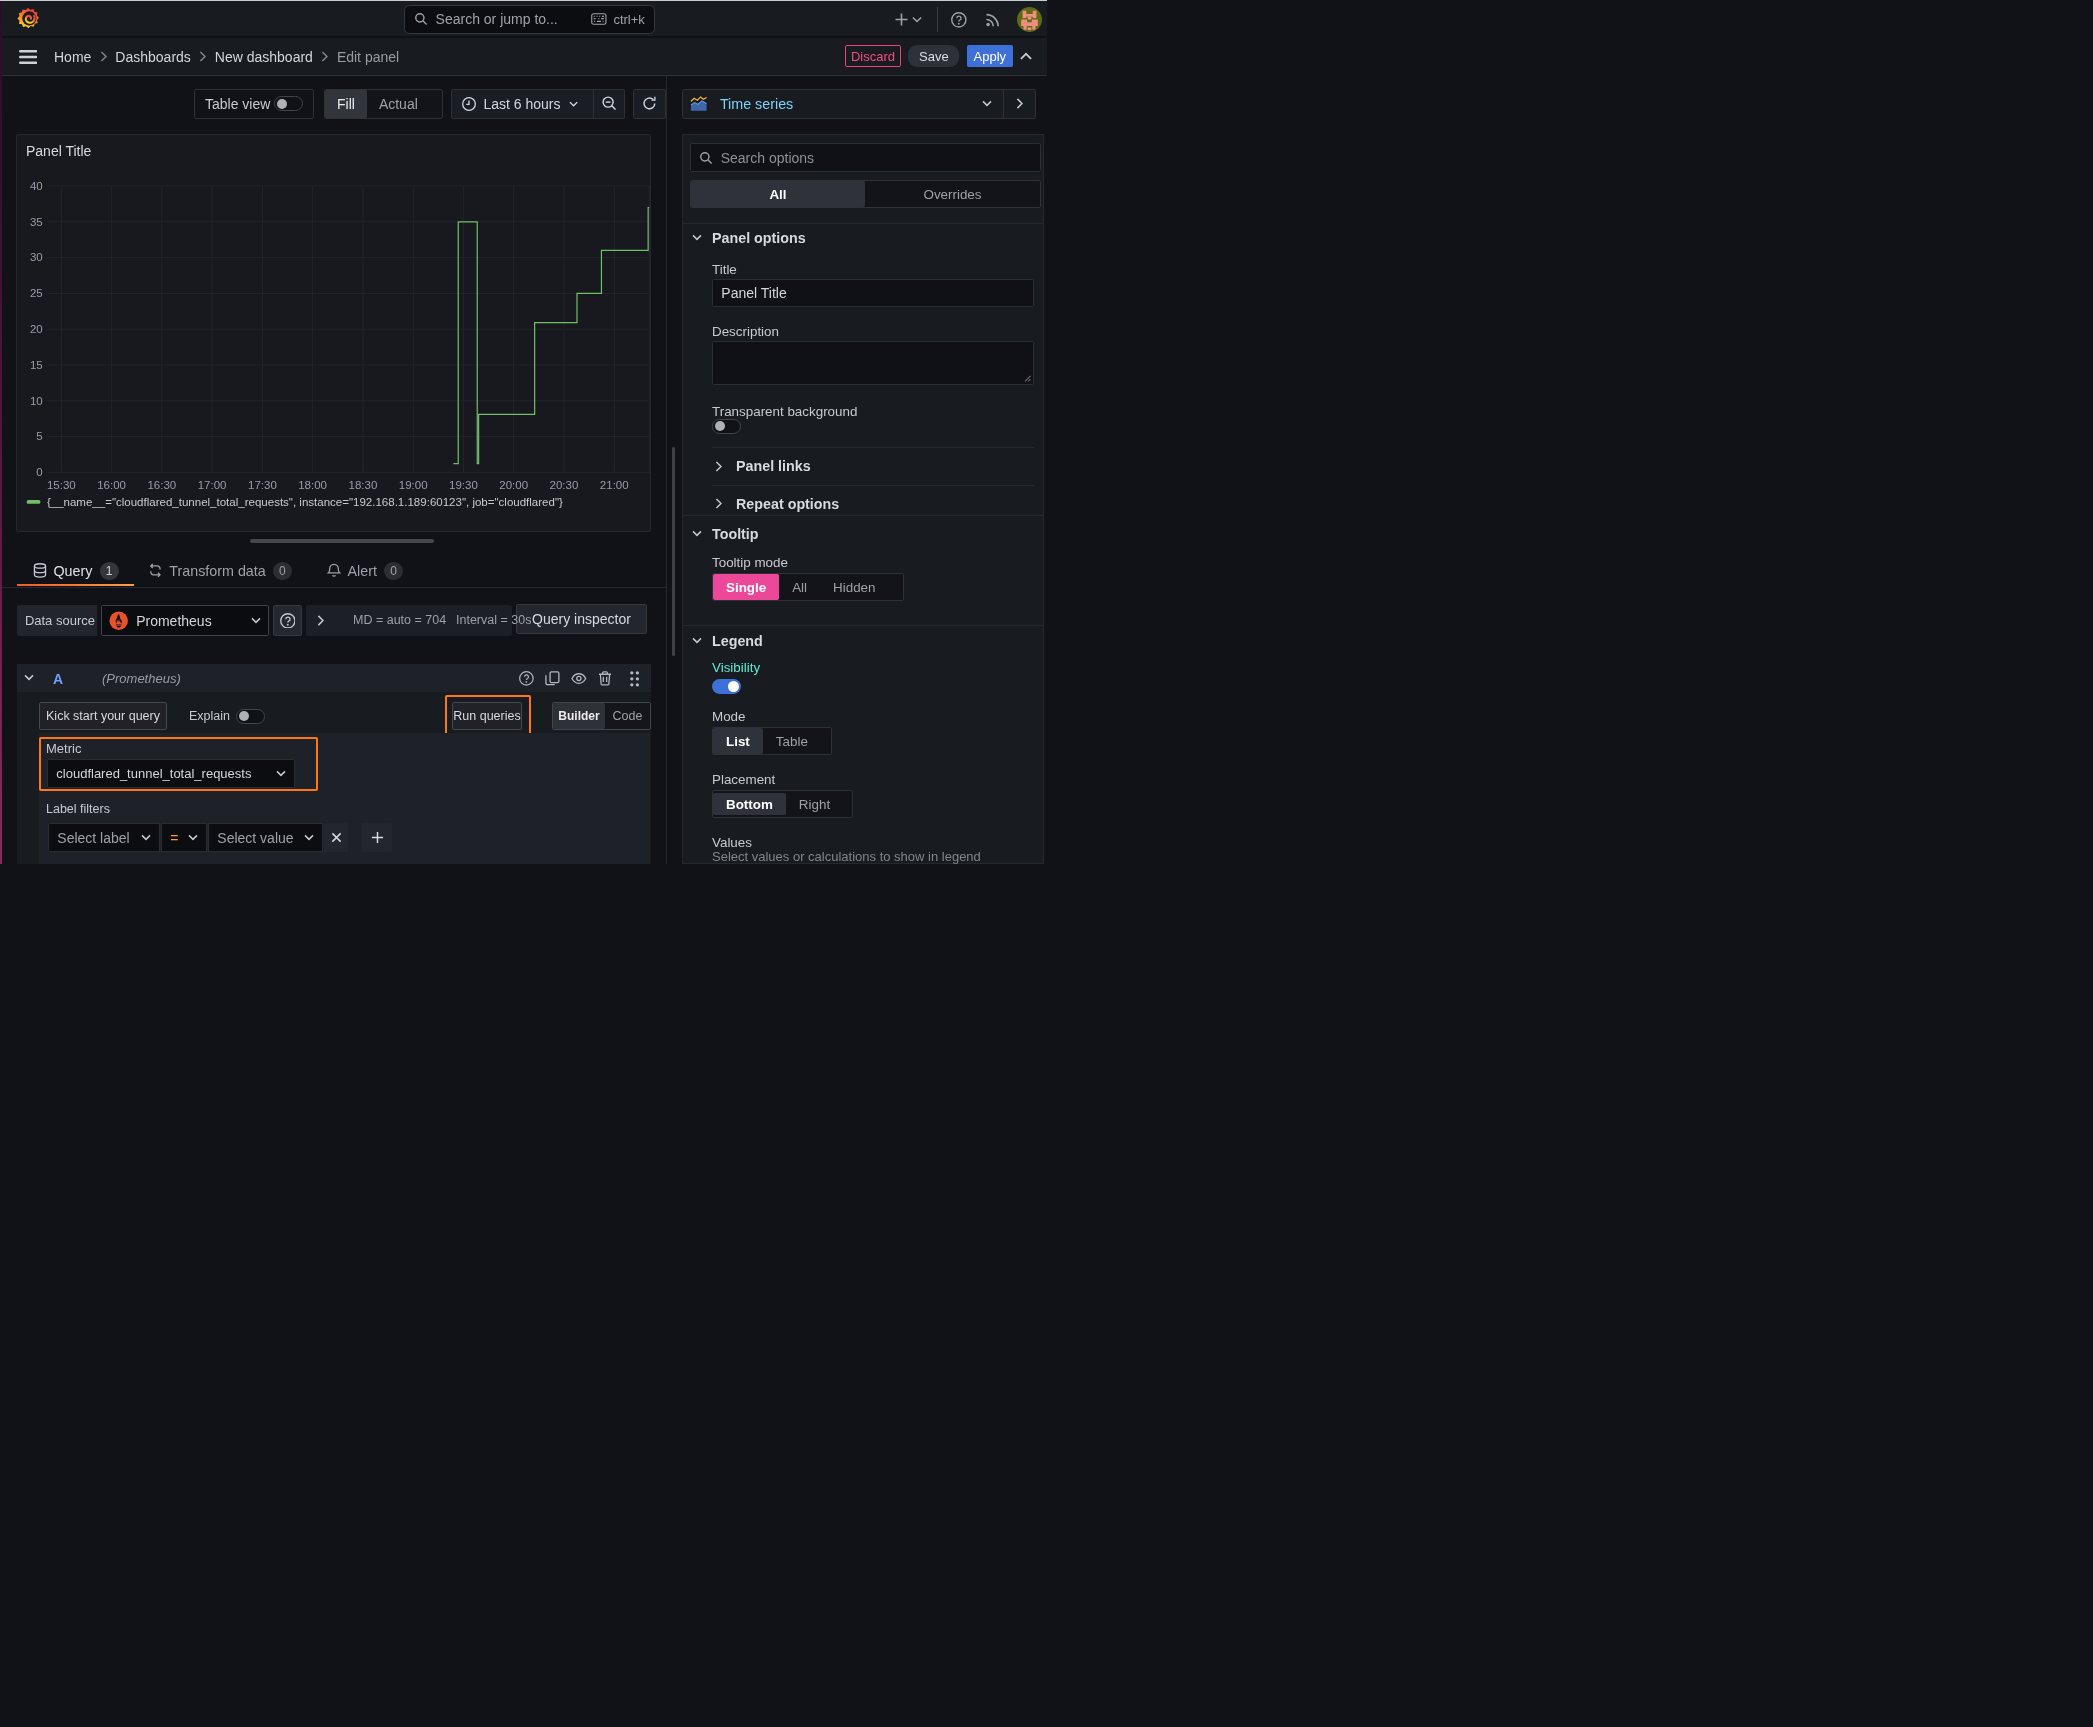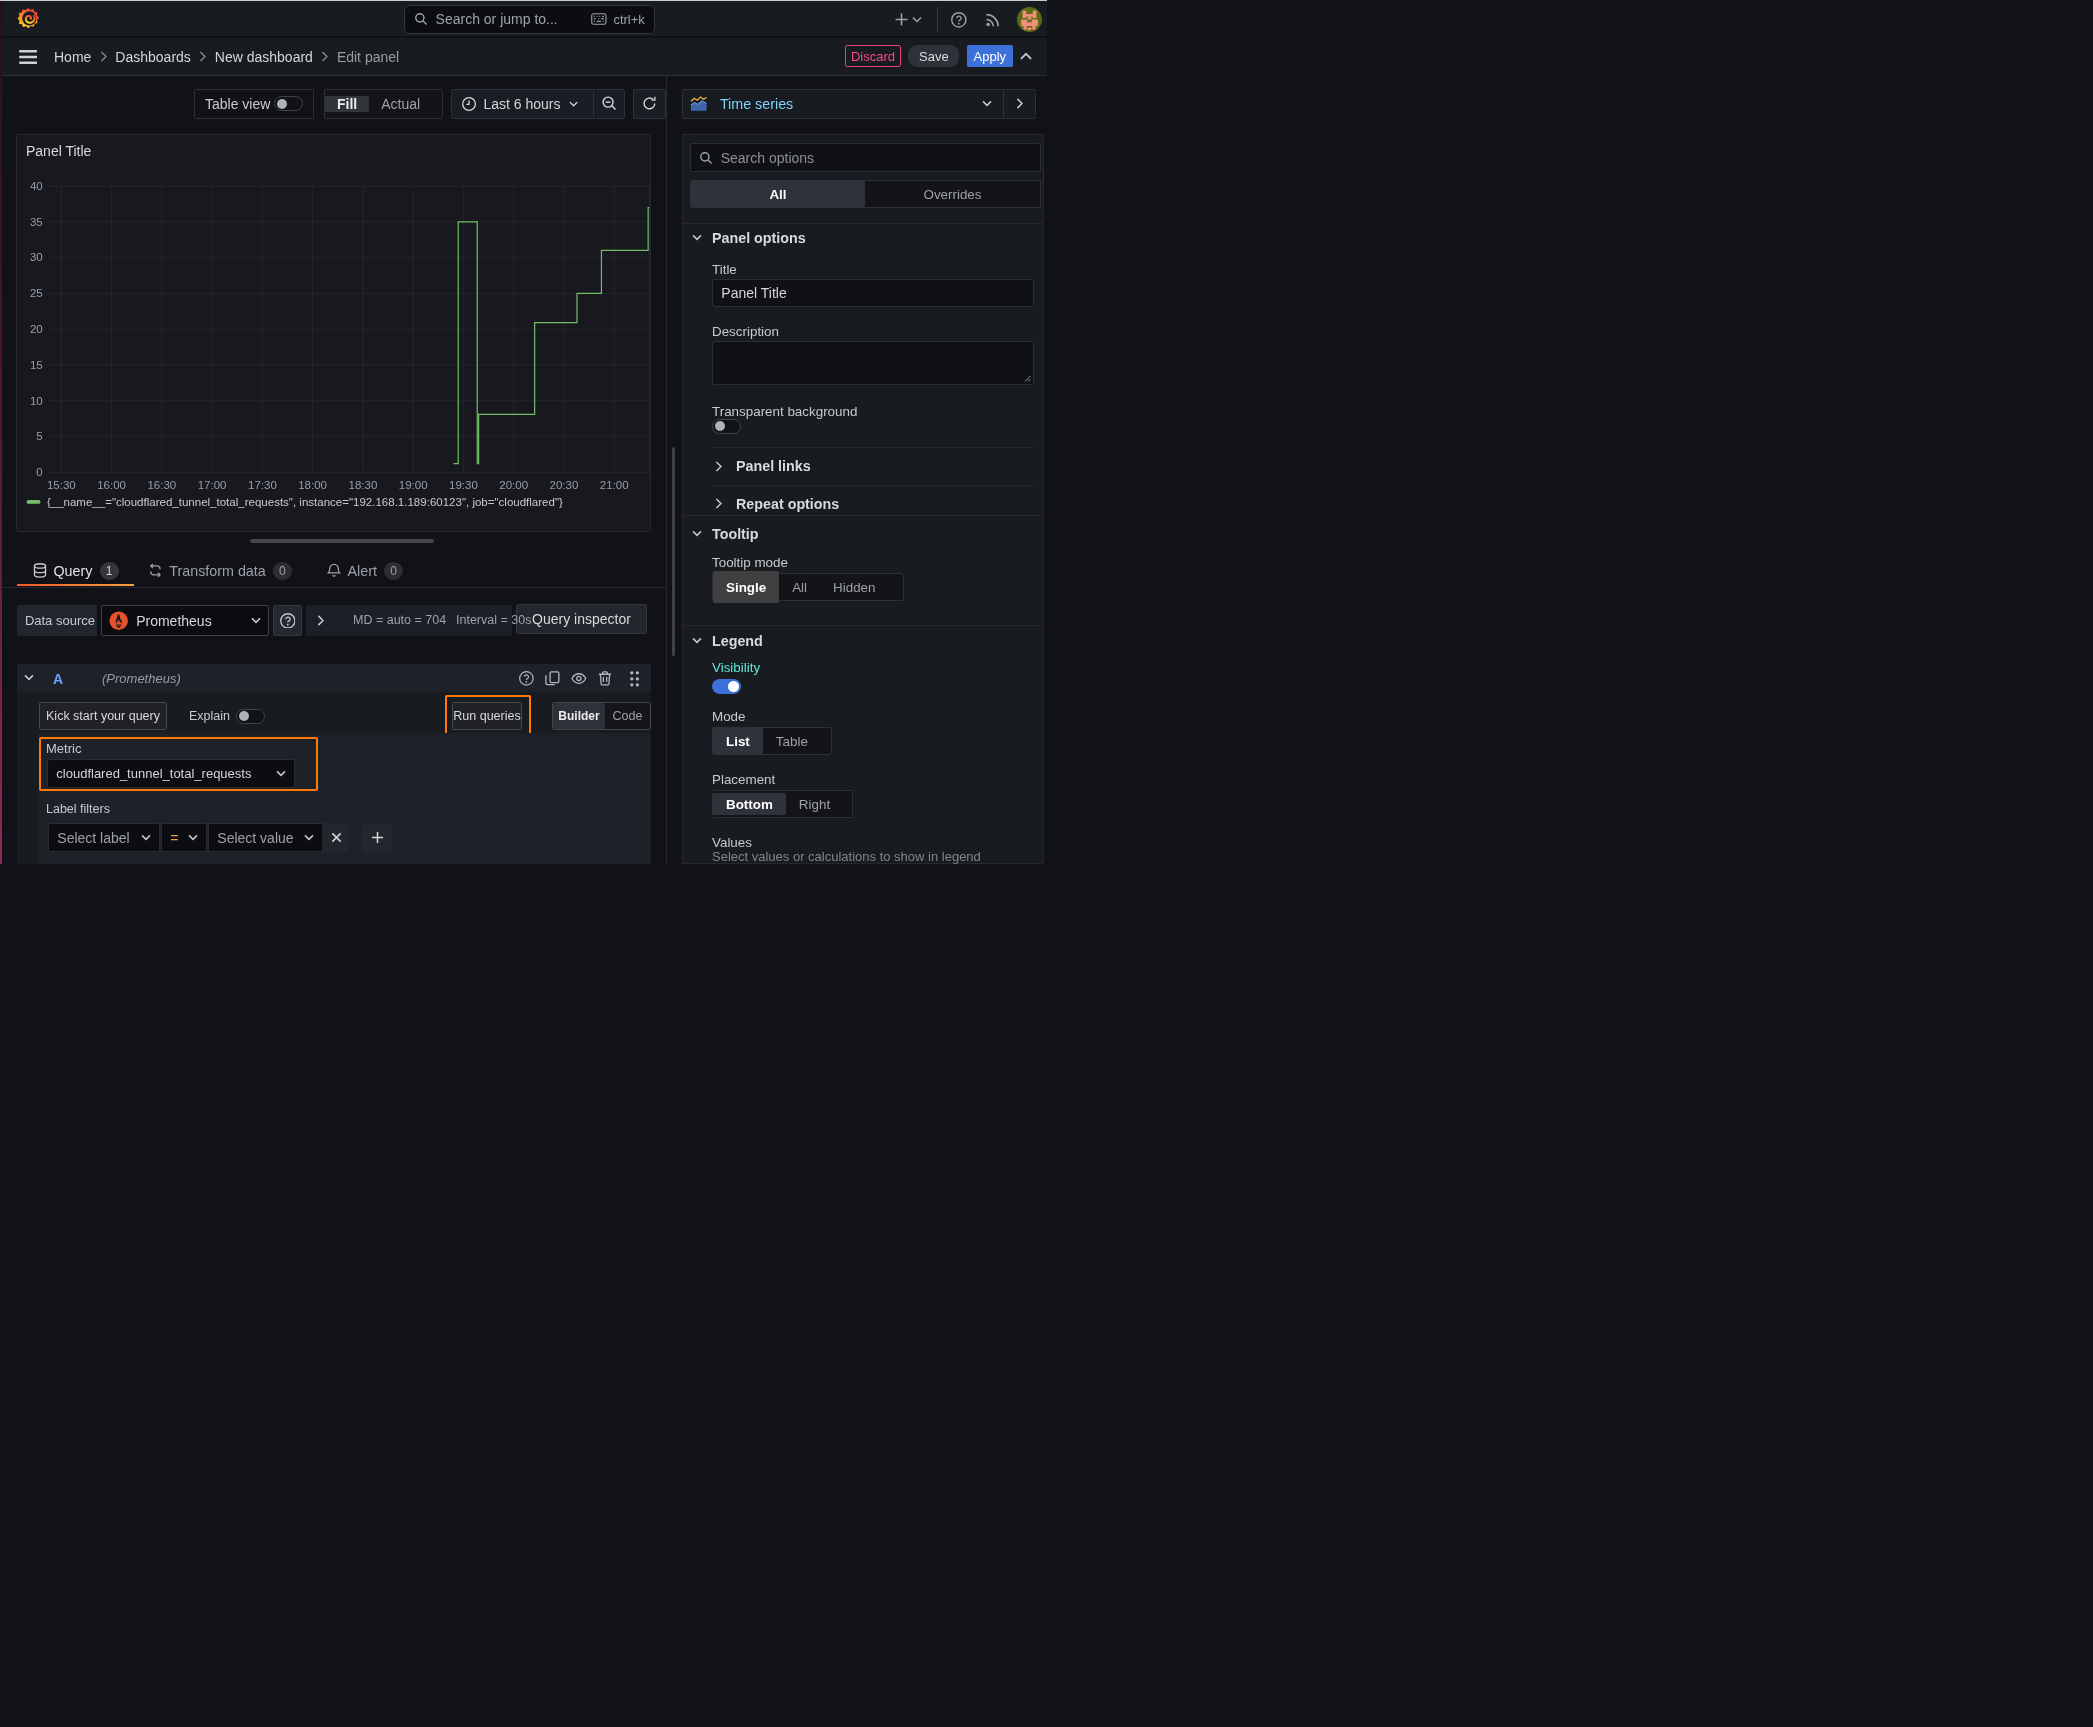--- a/index.html
+++ b/index.html
@@ -128,21 +128,21 @@
 
 <div class="abs row" style="left:194px;top:89px;width:120px;height:29.5px;border:0.9px solid #2f3137;border-radius:1.8px;padding:12px 10px">
   <span style="font-size:14px;color:#c9cad1">Table view</span>
   <span style="flex:1"></span>
   <span style="position:relative;width:29px;height:14.8px;background:#111217;border:0.9px solid #43454c;border-radius:7.4px;display:inline-block">
     <span style="position:absolute;left:1.8px;top:1.4px;width:10px;height:10px;border-radius:50%;background:#aeb1b7"></span>
   </span>
 </div>
 
 <div class="abs row" style="left:324px;top:89px;width:119px;height:29.5px;background:#131419;border:0.9px solid #2f3137;border-radius:1.8px">
-  <div class="row" style="height:16px;padding:0 12px;background:#32353c;border-radius:1.8px;color:#ececed;font-size:14px;font-weight:700">Fill</div>
+  <div class="row" style="height:28px;padding:0 12px;background:#32353c;border-radius:1.8px;color:#ececed;font-size:14px;font-weight:400">Fill</div>
   <div class="row" style="height:28px;padding:0 12px;color:#9ea0a8;font-size:14px">Actual</div>
 </div>
 
 <div class="abs row" style="left:451px;top:89px;width:174px;height:29.5px;background:#1a1d23;border:0.9px solid #2f3137;border-radius:1.8px">
   <svg style="margin-left:10px" width="14" height="14" viewBox="0 0 15 15" fill="none" stroke="#d6d7dc" stroke-width="1.4">
       <circle cx="7.5" cy="7.5" r="6.8"></circle>
       <path d="M7.5 3.8 V7.9 H4.6"></path>
     </svg>
   <span style="margin-left:7.4px;font-size:14px;font-weight:500;color:#d6d7dc">Last 6 hours</span>
   <svg style="margin-left:8.3px" width="9.2" height="6.5" viewBox="0 0 10 7" fill="none" stroke="#d6d7dc" stroke-width="1.5">
@@ -450,21 +450,21 @@
   </svg>
 <div class="abs" style="left:736px;top:496px;font-size:14.3px;font-weight:600;color:#d9dade">Repeat options</div>
 <div class="abs" style="left:683px;top:515px;width:360px;height:0.9px;background:#26282e"></div>
 
 <svg class="abs" style="left:692px;top:530px" width="10" height="7.4" viewBox="0 0 10 7" fill="none" stroke="#c7c8d1" stroke-width="1.5">
     <path d="M1 1.2 L5 5.2 L9 1.2"></path>
   </svg>
 <div class="abs" style="left:712px;top:526px;font-size:14.3px;font-weight:600;color:#d9dade">Tooltip</div>
 <div class="abs" style="left:712px;top:555px;font-size:13.4px;color:#c9cad1">Tooltip mode</div>
 <div class="abs row" style="left:712px;top:573px;width:192px;height:28px;background:#131419;border:0.9px solid #2f3137;border-radius:1.8px">
-  <div class="row" style="height:32px;padding:0 13px;background:#404040;border-radius:1.8px;color:#ffffff;font-size:13.4px;font-weight:600">Single</div>
+  <div class="row" style="height:26px;padding:0 13px;background:#ec4899;border-radius:1.8px;color:#ffffff;font-size:13.4px;font-weight:600">Single</div>
   <div class="row" style="height:26px;padding:0 13px;color:#9ea0a8;font-size:13.4px">All</div>
   <div class="row" style="height:26px;padding:0 13px;color:#9ea0a8;font-size:13.4px">Hidden</div>
 </div>
 <div class="abs" style="left:683px;top:625px;width:360px;height:0.9px;background:#26282e"></div>
 
 <svg class="abs" style="left:692px;top:637px" width="10" height="7.4" viewBox="0 0 10 7" fill="none" stroke="#c7c8d1" stroke-width="1.5">
     <path d="M1 1.2 L5 5.2 L9 1.2"></path>
   </svg>
 <div class="abs" style="left:712px;top:633px;font-size:14.3px;font-weight:600;color:#d9dade">Legend</div>
 <div class="abs" style="left:712px;top:660px;font-size:13.4px;color:#5eead4">Visibility</div>

